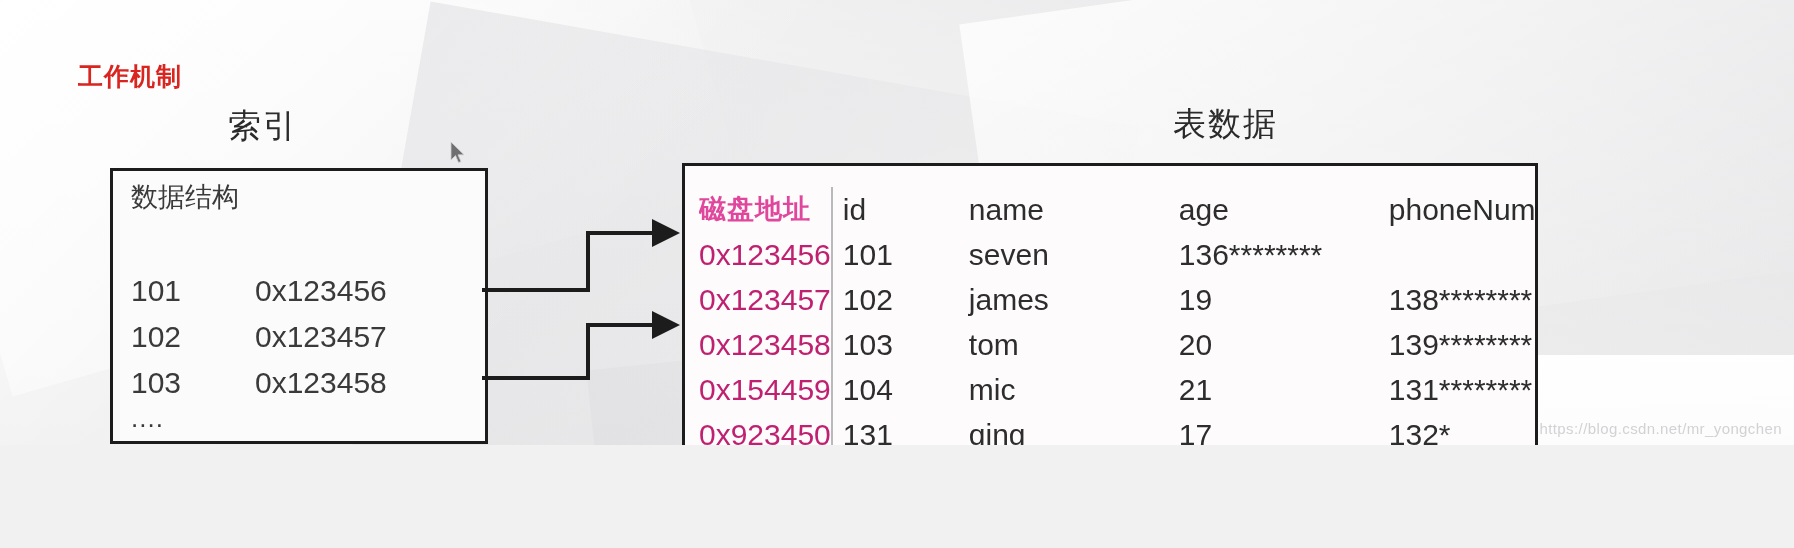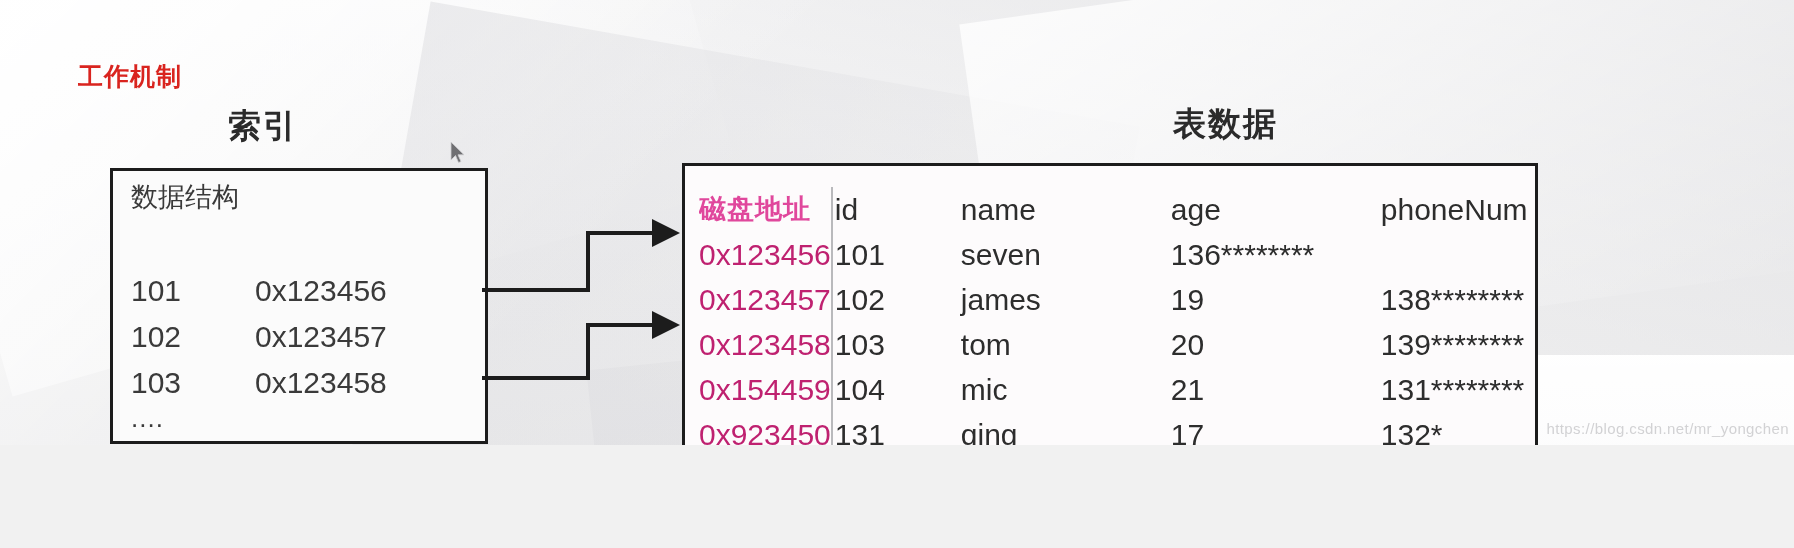--- a/index.html
+++ b/index.html
@@ -69,21 +69,21 @@
     font-weight: bold;
     color: #d9241f;
     letter-spacing: 1px;
     white-space: nowrap;
   }
 
   
   .section-title {
     position: absolute;
     font-size: 33px;
-    font-weight: bold;
+    font-weight: normal;
     color: #2b2b2b;
     white-space: nowrap;
     letter-spacing: 2px;
   }
   #index-title { left: 228px; top: 104px; }
   #table-title { left: 1173px; top: 102px; }
 
   
   #index-box {
     position: absolute;
@@ -151,21 +151,21 @@
     align-items: flex-end;
   }
   #disk-col {
     width: 188px;
     border-right: 2px solid #b9b9bc;
     box-sizing: border-box;
     padding-left: 14px;
   }
   #record-cols {
     flex: 1;
-    padding-left: 2px;
+    padding-left: 10px;
     box-sizing: border-box;
   }
   .cell {
     height: 45px;
     line-height: 45px;
     font-size: 30px;
     white-space: nowrap;
     overflow: hidden;
   }
   .disk-head {
@@ -196,21 +196,21 @@
     position: absolute;
     left: 448px;
     top: 141px;
     width: 22px;
     height: 26px;
   }
 
   
   #watermark {
     position: absolute;
-    right: 5px;
+    right: 12px;
     bottom: 8px;
     font-size: 15px;
     color: #d2d2d4;
     letter-spacing: 0.4px;
     white-space: nowrap;
   }
 </style>
 </head>
 <body>
 

